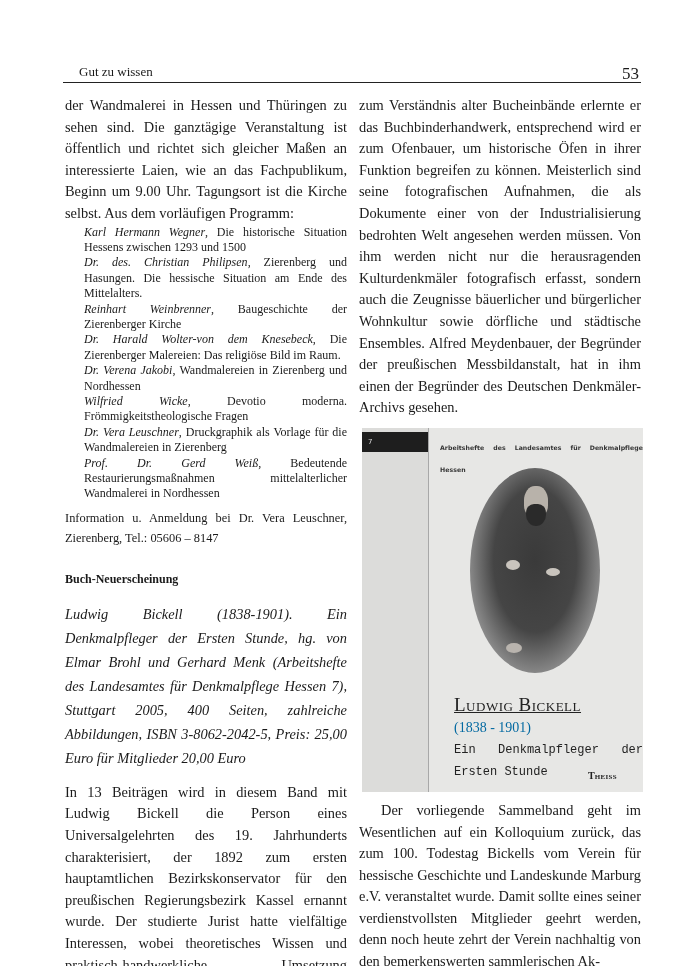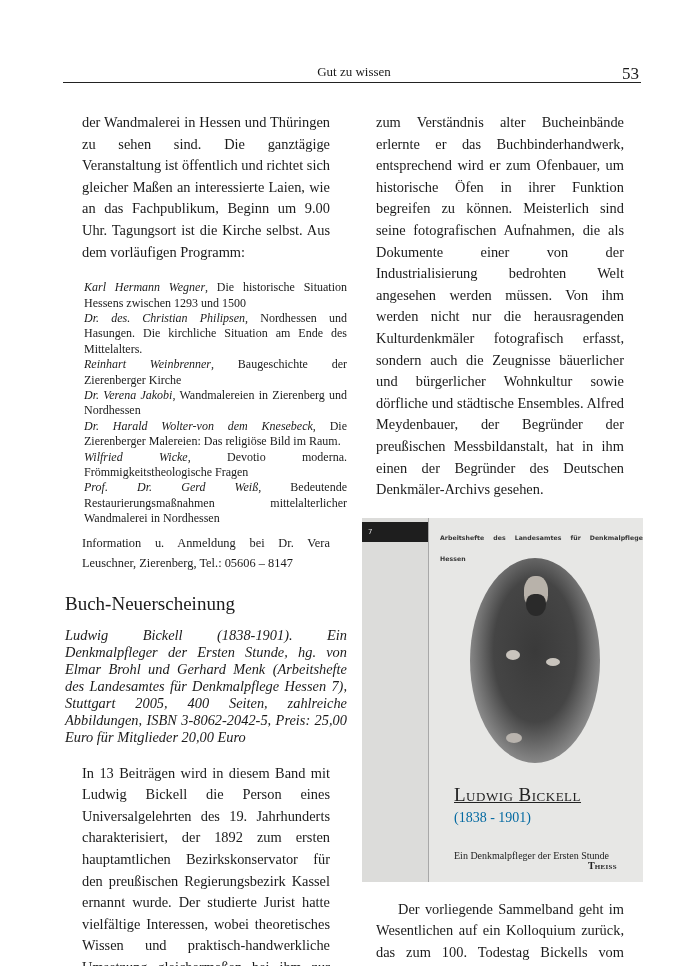--- a/index.html
+++ b/index.html
@@ -1,62 +1,63 @@
 <!DOCTYPE html>
 <html><head>
   <meta charset="utf-8">
   <style>
     html, body { margin: 0; padding: 0; background: #ffffff; }
     body { width: 700px; height: 966px; position: relative; overflow: hidden; font-family: "Liberation Serif", "DejaVu Serif", serif; color: #1a1a1a; }
     .header { position: absolute; left: 63px; top: 62px; width: 578px; height: 20px; border-bottom: 1.3px solid #222; }
-    .header .title { position: absolute; left: 4px; right: 0; text-align: center; top: 2px; font-size: 13px; }
+    .header .title { position: absolute; left: 16px; right: 0; top: 2px; font-size: 13px; }
     .header .pageno { position: absolute; right: 2px; top: 2px; font-size: 17px; }
     .col { position: absolute; top: 95px; width: 282px; font-size: 14.4px; line-height: 21.6px; text-align: justify; hyphens: manual; }
     .col.left { left: 65px; }
     .col.right { left: 359px; }
     .prog { font-size: 12px; line-height: 15.4px; margin-left: 19px; }
     .prog .entry { margin: 0; }
     .prog i { font-style: italic; }
     .info { font-size: 12.4px; line-height: 20px; margin-top: 6px; }
-    h2.section { font-family: "Liberation Serif", serif; font-weight: normal; font-size: 19px; margin: 20px 0 12px 0; line-height: 22px; }
-    .biblio { font-style: italic; font-size: 14.4px; line-height: 17px; margin: 0 0 12px 0; }
-    p { margin: 17px; }
+    h2.section { font-family: "Liberation Serif", serif; font-weight: bold; font-size: 12px; margin: 20px 0 12px 0; line-height: 22px; }
+    .biblio { font-style: italic; font-size: 14.4px; line-height: 24px; margin: 0 0 12px 0; }
+    p { margin: 0; }
     .indent { text-indent: 22px; }
     .cover { position: relative; width: 281px; height: 364px; margin: 9px 0 8px 3px; background: #e7e7e5; overflow: hidden; }
     .cover .spine { position: absolute; left: 0; top: 0; width: 66px; height: 100%; background: #dcdcda; border-right: 1px solid #a8a8a8; }
     .cover .spine .num-box { position: absolute; left: 0; top: 4px; width: 66px; height: 20px; background: #1e1e1e; color: #ddd; font-family: "DejaVu Sans", sans-serif; font-size: 7px; padding-left: 6px; box-sizing: border-box; line-height: 20px; }
     .cover .series { position: absolute; left: 78px; top: 9px; font-family: "DejaVu Sans", sans-serif; font-size: 6.2px; font-weight: bold; color: #333; letter-spacing: 0.05px; }
     .cover .portrait { position: absolute; left: 108px; top: 40px; width: 130px; height: 205px; border-radius: 50%; background: radial-gradient(ellipse at 50% 45%, #3a3a3a 0%, #454545 45%, #8a8a8a 72%, #e7e7e5 100%); }
     .cover .portrait .head { position: absolute; left: 54px; top: 18px; width: 24px; height: 32px; border-radius: 45% 45% 40% 40%; background: #b8b2aa; }
     .cover .portrait .beard { position: absolute; left: 56px; top: 36px; width: 20px; height: 22px; border-radius: 40% 40% 50% 50%; background: #2a2a2a; }
     .cover .portrait .hand1 { position: absolute; left: 36px; top: 92px; width: 14px; height: 10px; border-radius: 50%; background: #c9c4bd; }
     .cover .portrait .hand2 { position: absolute; left: 76px; top: 100px; width: 14px; height: 8px; border-radius: 50%; background: #c9c4bd; }
     .cover .portrait .foot { position: absolute; left: 36px; top: 175px; width: 16px; height: 10px; border-radius: 50%; background: #b9b4ae; }
     .cover .book-title { position: absolute; left: 92px; top: 266px; font-family: "Liberation Serif", serif; font-size: 19px; color: #222; font-variant: small-caps; letter-spacing: 0.5px; text-decoration: underline; }
     .cover .book-dates { position: absolute; left: 92px; top: 289px; font-family: "Liberation Serif", serif; font-size: 14px; color: #0369a1; }
-    .cover .book-subtitle { position: absolute; left: 92px; top: 327px; font-family: Liberation Serif, serif; font-size: 10px; color: #222; }
+    .cover .book-subtitle { position: absolute; left: 92px; top: 312px; font-family: Liberation Mono, monospace; font-size: 12px; color: #222; }
     .cover .publisher { position: absolute; right: 26px; top: 337px; font-family: "Liberation Serif", serif; font-size: 10px; font-variant: small-caps; color: #222; letter-spacing: 0.3px; font-weight: bold; }
   </style>
 </head>
 <body>
 
 <div class="header">
   <span class="title">Gut zu wissen</span>
   <span class="pageno">53</span>
 </div>
 
 <div class="col left">
   <p>der Wandmalerei in Hessen und Thüringen zu sehen sind. Die ganztägige Veranstaltung ist öffentlich und richtet sich gleicher Maßen an interessierte Laien, wie an das Fachpublikum, Beginn um 9.00 Uhr. Tagungsort ist die Kirche selbst. Aus dem vorläufigen Programm:</p>
   <div class="prog">
     <p class="entry"><i>Karl Hermann Wegner</i><span>, Die historische Situation Hessens zwischen 1293 und 1500</span></p>
-    <p class="entry"><i>Dr. des. Christian Philipsen</i><span>, Nordhessen und Hasungen. Die kirchliche Situation am Ende des Mittelalters.</span></p>
+    <p class="entry"><i>Dr. des. Christian Philipsen</i><span>, Zierenberg und Hasungen. Die hessische Situation am Ende des Mittelalters.</span></p>
     <p class="entry"><i>Reinhart Weinbrenner</i><span>, Baugeschichte der Zierenberger Kirche</span></p>
+    <p class="entry"><i>Dr. Harald Wolter-von dem Knesebeck</i><span>, Die Zierenberger Malereien: Das religiöse Bild im Raum.</span></p>
     <p class="entry"><i>Dr. Verena Jakobi</i><span>, Wandmalereien in Zierenberg und Nordhessen</span></p>
-    <p class="entry"><i>Dr. Harald Wolter-von dem Knesebeck</i><span>, Die Zierenberger Malereien: Das religiöse Bild im Raum.</span></p>
     <p class="entry"><i>Wilfried Wicke</i><span>, Devotio moderna. Frömmigkeitstheologische Fragen</span></p>
+    <p class="entry"><i>Dr. Vera Leuschner</i><span>, Druckgraphik als Vorlage für die Wandmalereien in Zierenberg</span></p>
     <p class="entry"><i>Prof. Dr. Gerd Weiß</i><span>, Bedeutende Restaurierungsmaßnahmen mittelalterlicher Wandmalerei in Nordhessen</span></p>
   </div>
   <p class="info">Information u. Anmeldung bei Dr. Vera Leuschner, Zierenberg, Tel.: 05606 – 8147</p>
   <h2 class="section">Buch-Neuerscheinung</h2>
   <p class="biblio">Ludwig Bickell (1838-1901). Ein Denkmalpfleger der Ersten Stunde, hg. von Elmar Brohl und Gerhard Menk (Arbeitshefte des Landesamtes für Denkmalpflege Hessen 7), Stuttgart 2005, 400 Seiten, zahlreiche Abbildungen, ISBN 3-8062-2042-5, Preis: 25,00 Euro für Mitglieder 20,00 Euro</p>
   <p>In 13 Beiträgen wird in diesem Band mit Ludwig Bickell die Person eines Universalgelehrten des 19. Jahrhunderts charakterisiert, der 1892 zum ersten hauptamtlichen Bezirkskonservator für den preußischen Regierungsbezirk Kassel ernannt wurde. Der studierte Jurist hatte vielfältige Interessen, wobei theoretisches Wissen und praktisch-handwerkliche Umsetzung gleichermaßen bei ihm zur Geltung kamen. Intensives Orgelstudium verband er mit Orgelbaukunst,</p>
 </div>
 
 <div class="col right">
   <p>zum Verständnis alter Bucheinbände erlernte er das Buchbinderhandwerk, entsprechend wird er zum Ofenbauer, um historische Öfen in ihrer Funktion begreifen zu können. Meisterlich sind seine fotografischen Aufnahmen, die als Dokumente einer von der Industrialisierung bedrohten Welt angesehen werden müssen. Von ihm werden nicht nur die herausragenden Kulturdenkmäler fotografisch erfasst, sondern auch die Zeugnisse bäuerlicher und bürgerlicher Wohnkultur sowie dörfliche und städtische Ensembles. Alfred Meydenbauer, der Begründer der preußischen Messbildanstalt, hat in ihm einen der Begründer des Deutschen Denkmäler-Archivs gesehen.</p>

